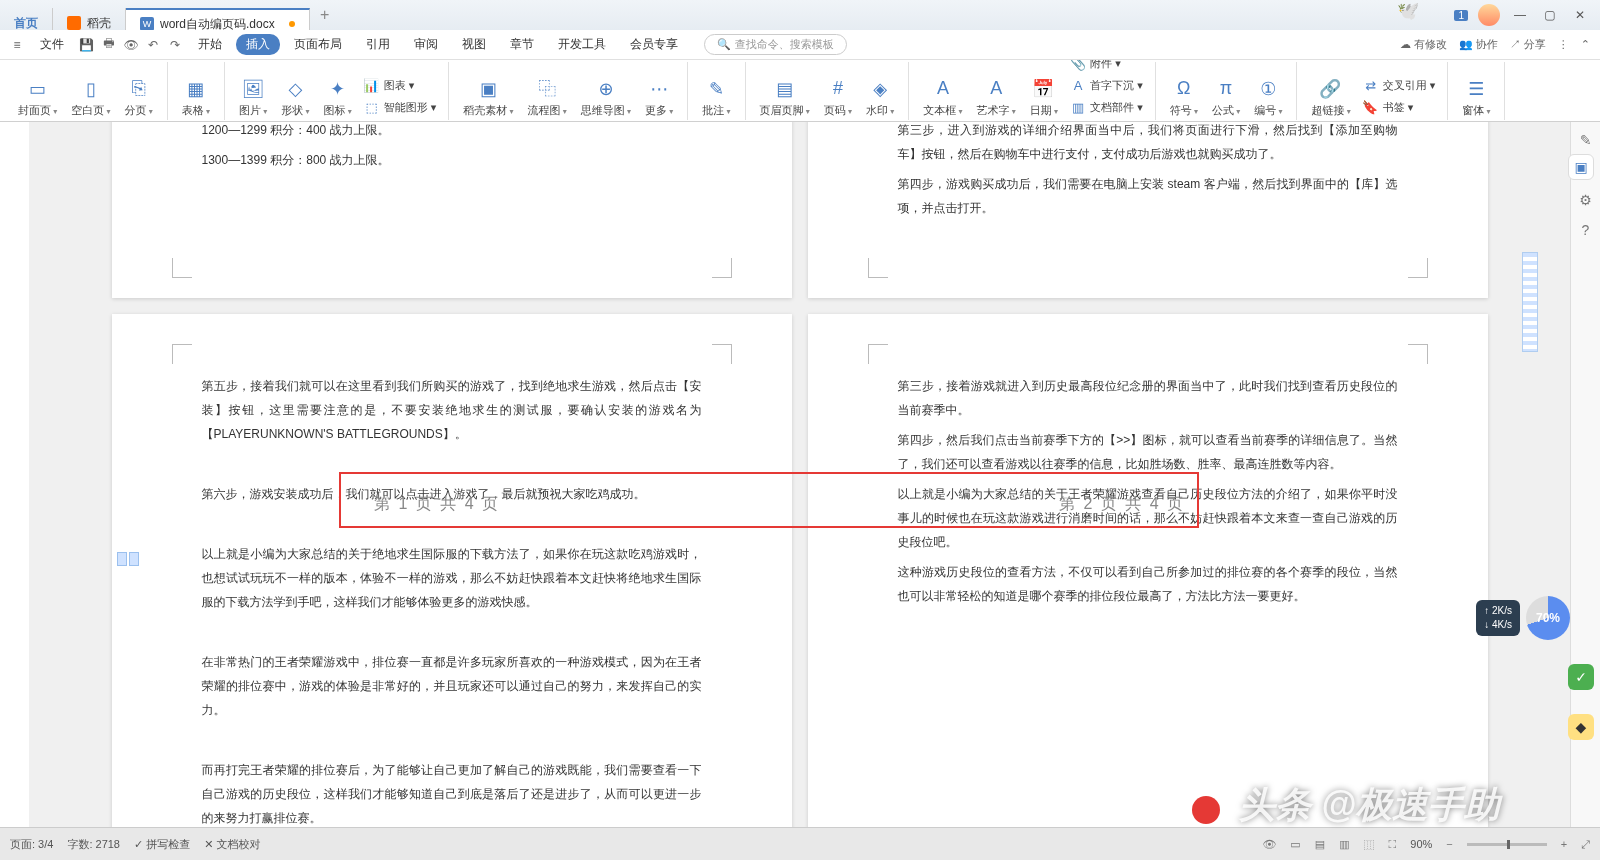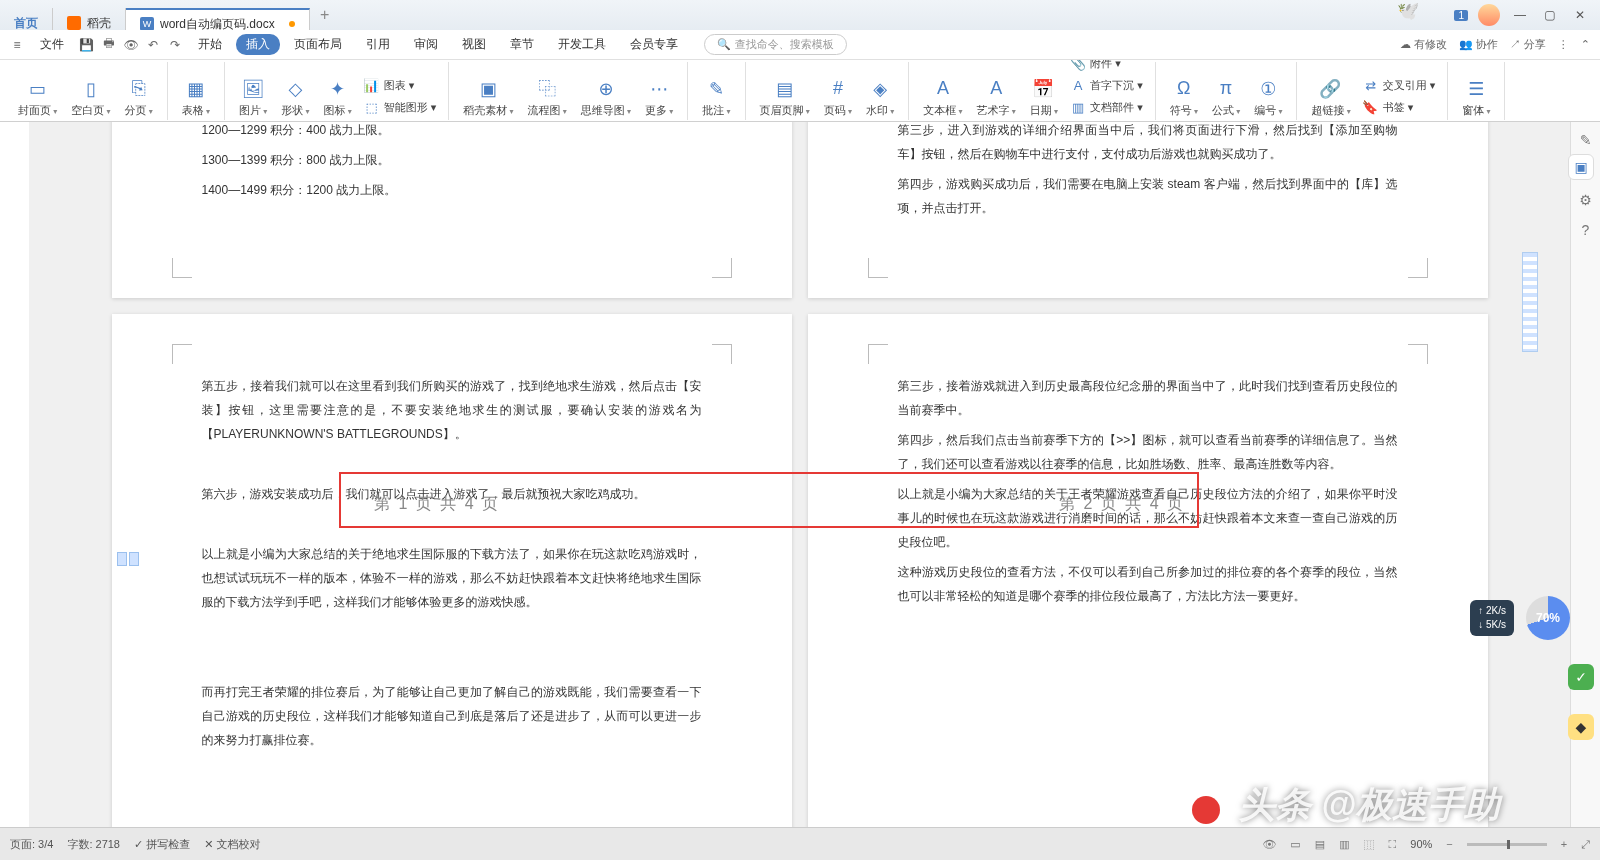--- a/index.html
+++ b/index.html
@@ -57,21 +57,21 @@
 .sidepanel div { cursor:pointer; font-size:14px; }
 
 .status { position:absolute; bottom:0; left:0; right:0; height:33px; background:#e8e8e8; border-top:1px solid #ccc; display:flex; align-items:center; font-size:11px; color:#555; padding:0 10px; gap:14px; }
 .status .sp { flex:1; }
 .status .ico { color:#777; cursor:pointer; }
 .zoom-bar { width:80px; height:3px; background:#bbb; position:relative; }
 .zoom-bar::after { content:""; position:absolute; left:50%; top:-3px; width:3px; height:9px; background:#666; }
 
 .watermark { position:absolute; right:100px; bottom:30px; font-size:36px; color:rgba(255,255,255,0.85); font-weight:bold; text-shadow:0 0 6px rgba(0,0,0,0.5); font-style:italic; pointer-events:none; }
 .wm-logo { position:absolute; right:380px; bottom:36px; width:28px; height:28px; background:#e53935; border-radius:50%; }
-.perf { position:absolute; right:30px; bottom:220px; display:flex; align-items:center; gap:12px; }
+.perf { position:absolute; right:30px; bottom:220px; display:flex; align-items:center; gap:6px; }
 .perf-box { background:#2c3e50; color:#fff; font-size:10px; border-radius:6px; padding:4px 8px; line-height:1.4; }
 .perf-circle { width:44px; height:44px; border-radius:50%; background:conic-gradient(#5b8def 0 70%,#ddd 70% 100%); display:flex; align-items:center; justify-content:center; color:#fff; font-size:12px; font-weight:bold; }
 .float-ico { position:absolute; right:6px; width:26px; height:26px; border-radius:6px; display:flex; align-items:center; justify-content:center; font-size:14px; }
 .float-ico.f1 { bottom:680px; background:#fff; border:1px solid #ddd; color:#4a7fc3; }
 .float-ico.f2 { bottom:170px; background:#4caf50; color:#fff; }
 .float-ico.f3 { bottom:120px; background:#ffe082; color:#333; }
 .preview-strip { position:absolute; right:32px; top:130px; width:16px; height:100px; background:repeating-linear-gradient(#cfe2ff,#cfe2ff 4px,#fff 4px,#fff 8px); border:1px solid #b0cdf0; }
 </style>
 </head>
 <body>
@@ -256,21 +256,20 @@
       </div>
     </div>
 </div>
 
 <div class="canvas">
   <div class="pages-row" style="margin-top:-4px;">
     <div class="page top">
       <div id="doc-p1">
           <div class="p">1200—1299 积分：400 战力上限。</div>
           <div class="p">1300—1399 积分：800 战力上限。</div>
-          <div class="p">1400—1499 积分：1200 战力上限。</div>
         </div>
       <div class="corner bl"></div>
         <div class="corner br"></div>
     </div>
     <div class="page top">
       <div id="doc-p2">
           <div class="p">第三步，进入到游戏的详细介绍界面当中后，我们将页面进行下滑，然后找到【添加至购物车】按钮，然后在购物车中进行支付，支付成功后游戏也就购买成功了。</div>
           <div class="p">第四步，游戏购买成功后，我们需要在电脑上安装 steam 客户端，然后找到界面中的【库】选项，并点击打开。</div>
         </div>
       <div class="corner bl"></div>
@@ -281,20 +280,21 @@
     <div class="page bot">
       <div class="corner tl"></div>
         <div class="corner tr"></div>
       <div id="doc-p3">
           <div class="p">第五步，接着我们就可以在这里看到我们所购买的游戏了，找到绝地求生游戏，然后点击【安装】按钮，这里需要注意的是，不要安装绝地求生的测试服，要确认安装的游戏名为【PLAYERUNKNOWN'S BATTLEGROUNDS】。</div>
           <div style="height:30px"></div>
           <div class="p">第六步，游戏安装成功后，我们就可以点击进入游戏了，最后就预祝大家吃鸡成功。</div>
           <div style="height:30px"></div>
           <div class="p">以上就是小编为大家总结的关于绝地求生国际服的下载方法了，如果你在玩这款吃鸡游戏时，也想试试玩玩不一样的版本，体验不一样的游戏，那么不妨赶快跟着本文赶快将绝地求生国际服的下载方法学到手吧，这样我们才能够体验更多的游戏快感。</div>
           <div style="height:30px"></div>
+          <div class="p">在非常热门的王者荣耀游戏中，排位赛一直都是许多玩家所喜欢的一种游戏模式，因为在王者荣耀的排位赛中，游戏的体验是非常好的，并且玩家还可以通过自己的努力，来发挥自己的实力。</div>
           <div style="height:30px"></div>
           <div class="p">而再打完王者荣耀的排位赛后，为了能够让自己更加了解自己的游戏既能，我们需要查看一下自己游戏的历史段位，这样我们才能够知道自己到底是落后了还是进步了，从而可以更进一步的来努力打赢排位赛。</div>
         </div>
     </div>
     <div class="page bot">
       <div class="corner tl"></div>
         <div class="corner tr"></div>
       <div id="doc-p4">
           <div class="p">第三步，接着游戏就进入到历史最高段位纪念册的界面当中了，此时我们找到查看历史段位的当前赛季中。</div>
           <div class="p">第四步，然后我们点击当前赛季下方的【&gt;&gt;】图标，就可以查看当前赛季的详细信息了。当然了，我们还可以查看游戏以往赛季的信息，比如胜场数、胜率、最高连胜数等内容。</div>
@@ -336,17 +336,17 @@
   <span class="ico">−</span>
   <span class="zoom-bar"></span>
   <span class="ico">+</span>
   <span class="ico">⤢</span>
 </div>
 
 <div class="float-ico f1">▣</div>
 <div class="float-ico f2">✓</div>
 <div class="float-ico f3">◆</div>
 <div class="perf">
-  <div class="perf-box">↑ <span>2K/s</span><br>↓ <span>5K/s</span></div>
+  <div class="perf-box">↑ <span>2K/s</span><br>↓ <span>4K/s</span></div>
   <div class="perf-circle">70%</div>
 </div>
 <div class="wm-logo"></div>
 <div class="watermark">头条 @极速手助</div>
 
 </body></html>

